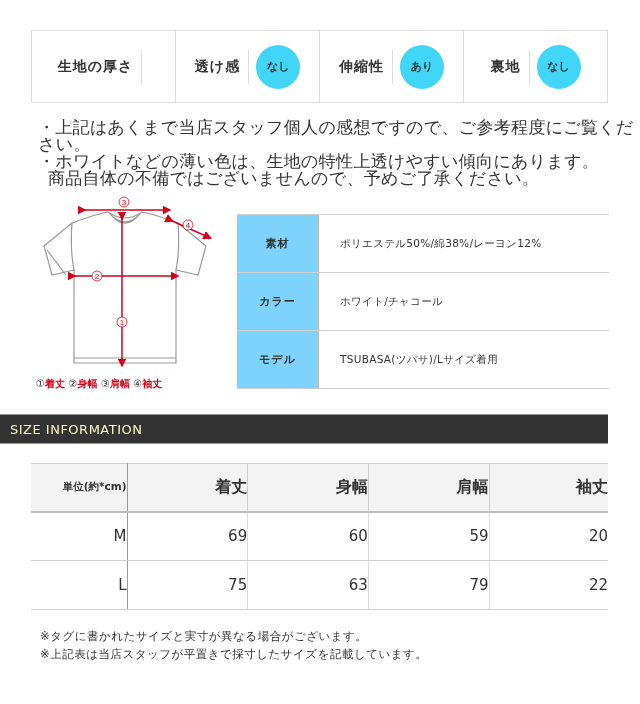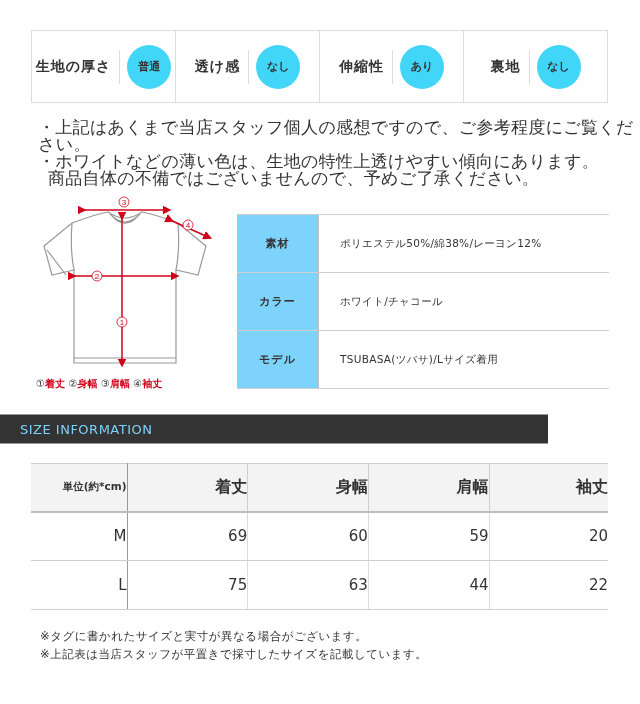--- a/index.html
+++ b/index.html
@@ -50,23 +50,23 @@
       display: flex; align-items: center; justify-content: center;
       font-size: 11px; font-weight: bold; color: #333; letter-spacing: 1px;
     }
     .spec-val {
       flex: 1; display: flex; align-items: center; padding-left: 21px;
       font-size: 10.5px; color: #333; letter-spacing: 0.3px;
     }
 
     
     .section-bar {
-      position: absolute; left: 0; top: 414px; width: 548px; height: 30px;
+      position: absolute; left: 0; top: 414px; width: 608px; height: 30px;
       background: #333333; border-top: 1px solid #999; border-bottom: 1px solid #999;
-      color: #7dd3fc; font-size: 13px; padding-left: 20px; display: flex; align-items: center;
+      color: #fef9c3; font-size: 13px; padding-left: 10px; display: flex; align-items: center;
       letter-spacing: 0.5px;
     }
 
     
     .size-table {
       position: absolute; left: 31px; top: 463px; width: 577px; border-collapse: collapse;
     }
     .size-table th, .size-table td { text-align: right; color: #333; }
     .size-table thead th {
       background: #f3f3f3; height: 48px; border-top: 1px solid #cfcfcf;
@@ -85,21 +85,20 @@
       color: #333; letter-spacing: 0.5px;
     }
   </style>
 </head>
 <body>
 
 <div class="attr-strip">
   <div class="attr-cell">
     <span class="attr-label">生地の厚さ</span>
     <span class="attr-sep"></span>
-    <span class="attr-badge">普通</span>
   </div>
   <div class="attr-cell">
     <span class="attr-label">透け感</span>
     <span class="attr-sep"></span>
     <span class="attr-badge">なし</span>
   </div>
   <div class="attr-cell">
     <span class="attr-label">伸縮性</span>
     <span class="attr-sep"></span>
     <span class="attr-badge">あり</span>
@@ -194,21 +193,21 @@
       <td>M</td>
       <td>69</td>
       <td>60</td>
       <td>59</td>
       <td>20</td>
     </tr>
     <tr>
       <td>L</td>
       <td>75</td>
       <td>63</td>
-      <td>44</td>
+      <td>79</td>
       <td>22</td>
     </tr>
   </tbody>
 </table>
 
 <div class="notes-bottom">
   <div>※タグに書かれたサイズと実寸が異なる場合がございます。</div>
   <div>※上記表は当店スタッフが平置きで採寸したサイズを記載しています。</div>
 </div>
 

